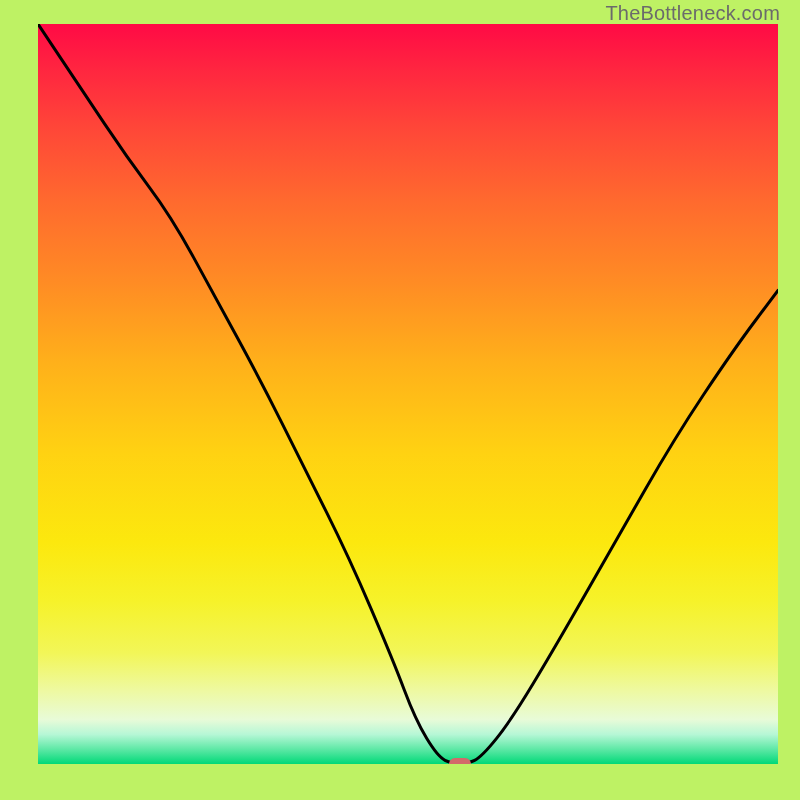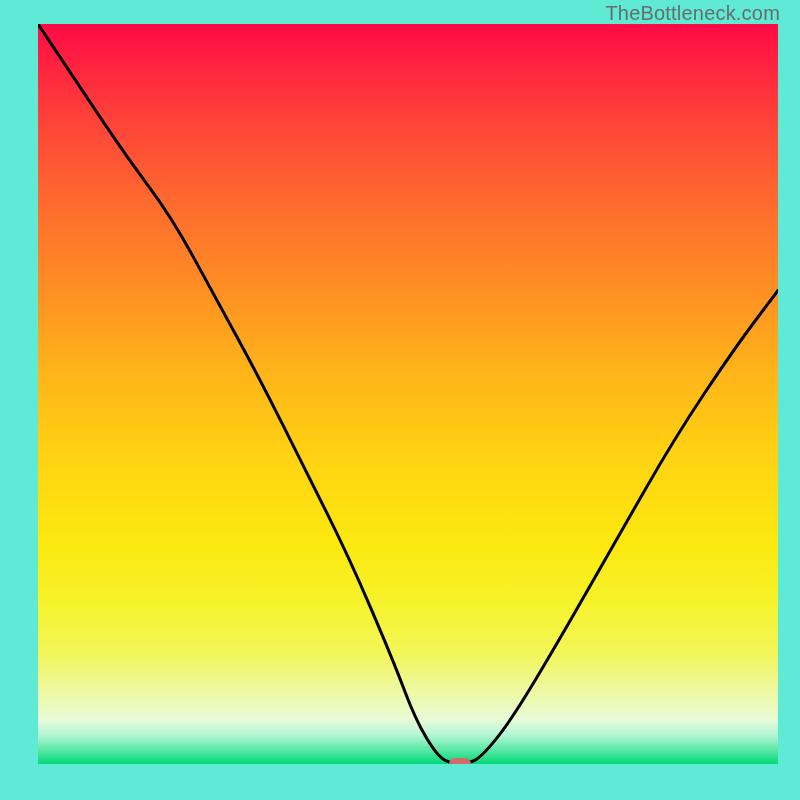--- a/index.html
+++ b/index.html
@@ -7,21 +7,21 @@
     padding: 0;
     width: 800px;
     height: 800px;
     background: #000;
     font-family: Arial, Helvetica, sans-serif;
   }
   .stage {
     position: relative;
     width: 800px;
     height: 800px;
-    background: #5eead4;
+    background: #bef264;
   }
   .plot {
     position: absolute;
     left: 38px;
     top: 24px;
     width: 740px;
     height: 740px;
     overflow: hidden;
   }
   .gradient {

